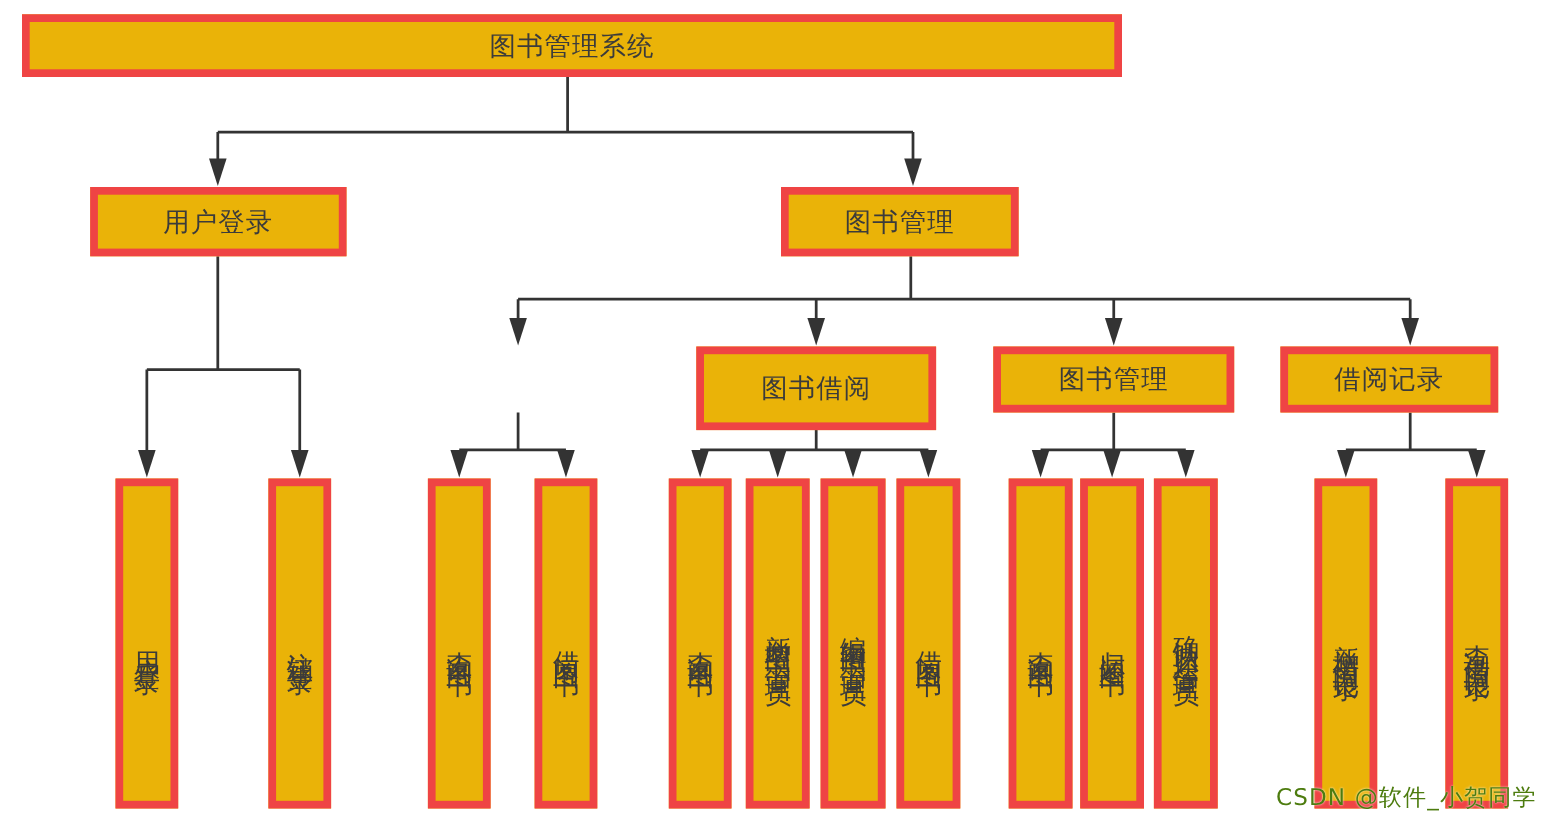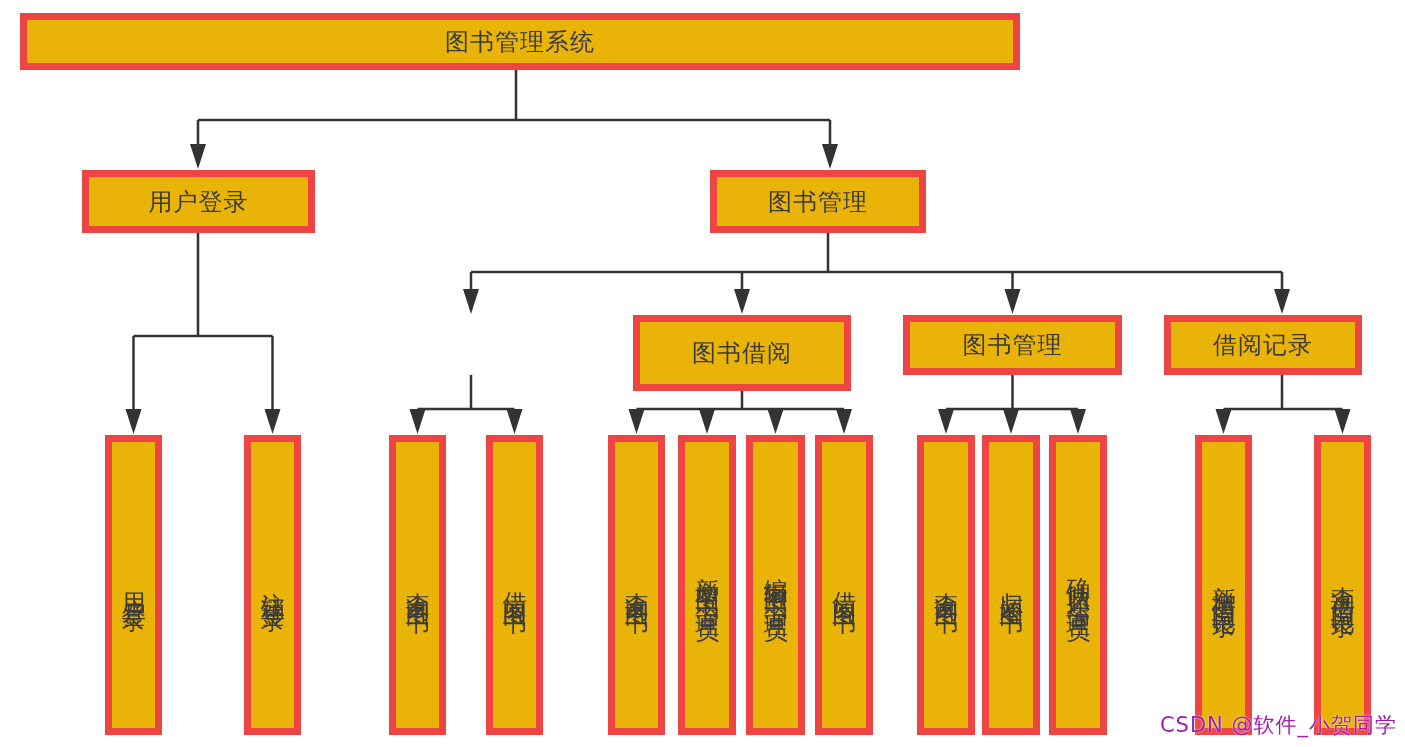--- a/index.html
+++ b/index.html
@@ -14,21 +14,21 @@
   }
   .hlbl{
     font-size:24px;color:#3b3b3b;letter-spacing:1px;white-space:nowrap;
   }
   .vlbl{
     writing-mode:vertical-rl;text-orientation:mixed;
     font-size:24px;color:#3b3b3b;letter-spacing:6px;line-height:1.1;white-space:nowrap;
   }
   .watermark{
     position:absolute;top:711px;right:8px;z-index:5;
-    font-size:21px;letter-spacing:1px;color:#a21caf;
+    font-size:21px;letter-spacing:1px;color:#4d7c0f;
     text-shadow:0 0 2px #ffffff;white-space:nowrap;
   }
 </style>
 </head>
 <body>
 
 <div class="canvas">
 
   <svg class="connectors" width="1405" height="747" viewBox="0 0 1405 747">
     <path fill="none" stroke="#333333" stroke-width="2.5" d="

